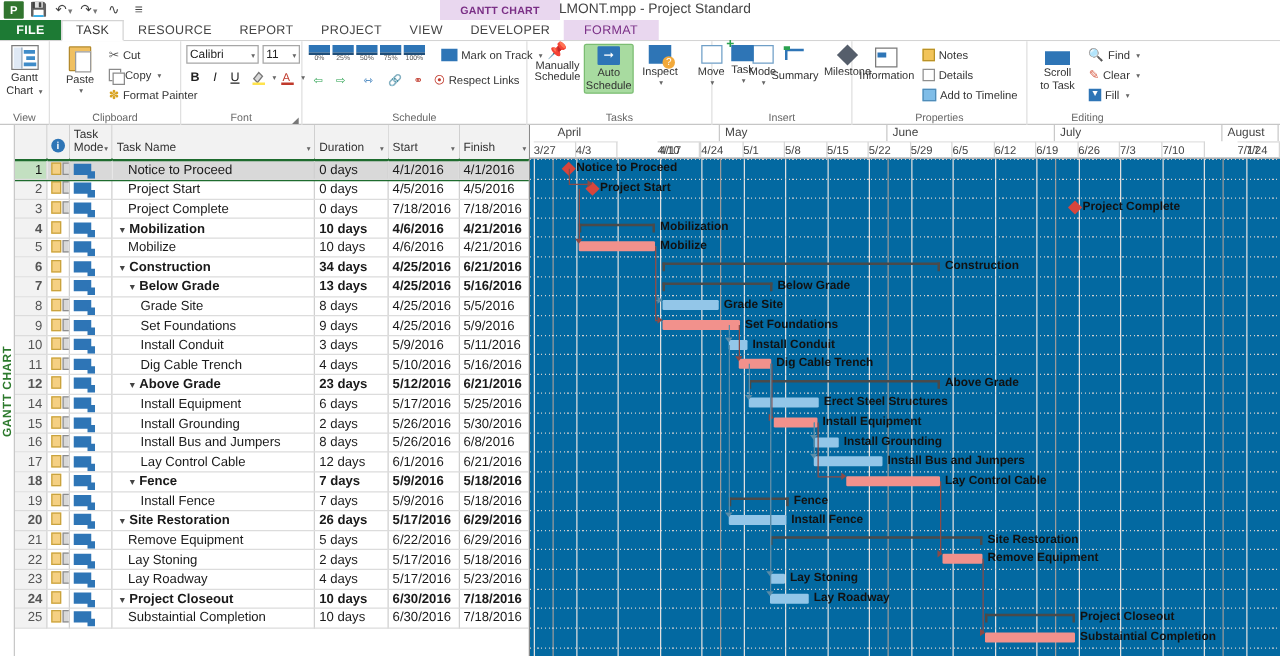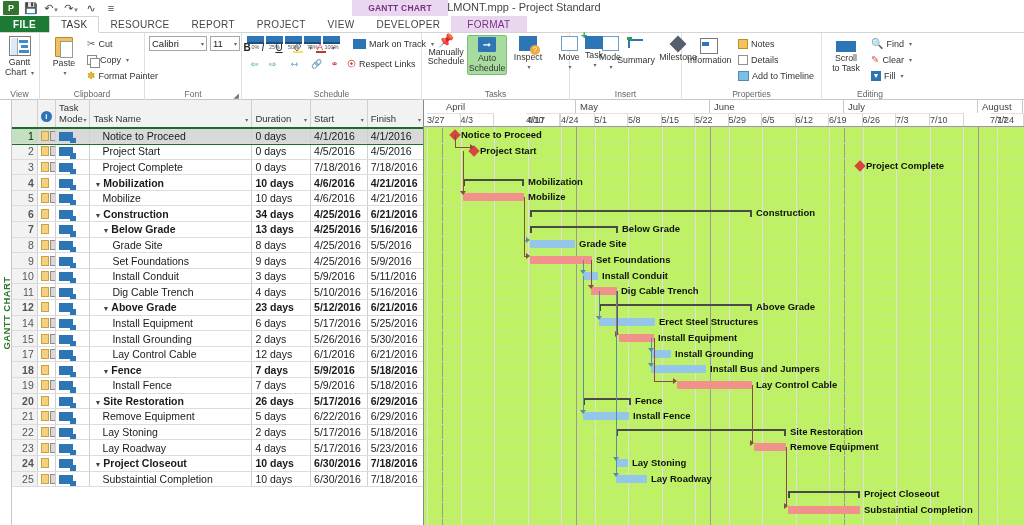--- a/index.html
+++ b/index.html
@@ -119,21 +119,21 @@
   td.c-name.lvl1 { padding-left:12px; }
   td.c-name.lvl2 { padding-left:22px; }
   .summary td { font-weight:bold; }
   .twist { font-size:7px; color:#444; margin-right:2px; }
   .mini-note { display:inline-block;width:8px;height:10px;background:#f5d083;border:1px solid #c9a33e;vertical-align:-1px;}
   .mini-ind { display:inline-block;width:11px;height:10px;background:#d8d8d8;border:1px solid #8d8d8d;vertical-align:-1px;margin-left:1px;}
   .mini-mode { display:inline-block;width:14px;height:9px;background:#2e75b6;vertical-align:-1px;position:relative;}
   .mini-mode:after{content:"";position:absolute;right:-3px;bottom:-3px;width:6px;height:6px;background:#2e75b6;}
 
   
-  .ganttpane { flex:1; position:relative; overflow:hidden; background:#bef264;text-decoration:underline; }
+  .ganttpane { flex:1; position:relative; overflow:hidden; background:#0369a1;text-decoration:underline; }
   .tl-head { height:27px; border-bottom:1px solid #9a9a9a; position:relative; background:#fff; }
   .tl-month { position:absolute; top:0; height:13px; font-size:9.5px; color:#444; padding-left:4px;
       border-right:1px solid #c9c9c9; line-height:13px; }
   .tl-week { position:absolute; top:13px; height:13px; font-size:9px; color:#444; text-align:left;
       border-right:1px solid #d6d6d6; line-height:13px; border-top:1px solid #e2e2e2; }
   .gbody { position:absolute; top:27px; left:0; right:0; bottom:0; }
   .vline { position:absolute; top:0; bottom:0; width:1px; background:#e0e0e0; }
   .vline.month { background:#9a9a9a; }
   .hline { position:absolute; left:0; right:0; height:1px;
       background:repeating-linear-gradient(to right,#cfcfcf 0 1px,transparent 1px 3px); }
@@ -222,21 +222,21 @@
           <div class="smallbtn">
             <span class="ic-brush">✽</span>
             <span>Format Painter</span>
           </div>
         </div>
       </div>
       <div class="group-label">Clipboard</div>
     </div>
 
     <div class="group" style="width:97px">
-      <div class="group-body" style="flex-direction:row;padding:3px 4px 0 4px">
+      <div class="group-body" style="flex-direction:column;padding:3px 4px 0 4px">
         <div style="display:flex;gap:3px;">
           <div class="fontbox" style="width:58px">
             <span style="flex:1">Calibri</span>
               <span class="caret">▾</span>
           </div>
           <div class="fontbox" style="width:30px">
             <span style="flex:1">11</span>
               <span class="caret">▾</span>
           </div>
         </div>
@@ -587,20 +587,29 @@
               <td class="c-fin" style="border-right: none;">5/25/2016</td>
             </tr>
             <tr>
               <td class="c-id">15</td>
               <td class="c-ind"><span class="mini-note"></span><span class="mini-ind"></span></td>
               <td class="c-mode"><span class="mini-mode"></span></td>
               <td class="c-name lvl2"><span>Install Grounding</span></td>
               <td class="c-dur">2 days</td>
               <td class="c-start">5/26/2016</td>
               <td class="c-fin" style="border-right: none;">5/30/2016</td>
+            </tr>
+            <tr>
+              <td class="c-id">16</td>
+              <td class="c-ind"><span class="mini-note"></span><span class="mini-ind"></span></td>
+              <td class="c-mode"><span class="mini-mode"></span></td>
+              <td class="c-name lvl2"><span>Install Bus and Jumpers</span></td>
+              <td class="c-dur">8 days</td>
+              <td class="c-start">5/26/2016</td>
+              <td class="c-fin" style="border-right: none;">6/8/2016</td>
             </tr>
             <tr>
               <td class="c-id">17</td>
               <td class="c-ind"><span class="mini-note"></span><span class="mini-ind"></span></td>
               <td class="c-mode"><span class="mini-mode"></span></td>
               <td class="c-name lvl2"><span>Lay Control Cable</span></td>
               <td class="c-dur">12 days</td>
               <td class="c-start">6/1/2016</td>
               <td class="c-fin" style="border-right: none;">6/21/2016</td>
             </tr>

